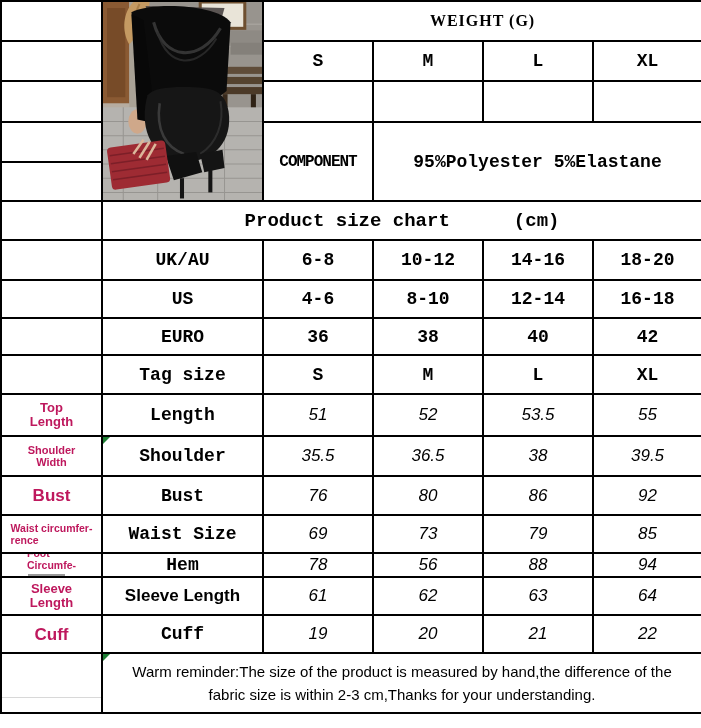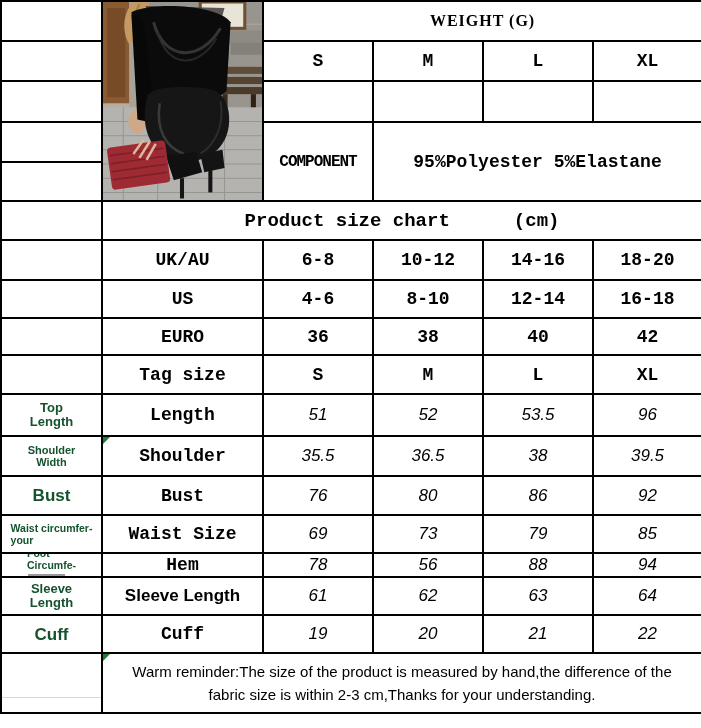--- a/index.html
+++ b/index.html
@@ -27,21 +27,21 @@
   .reminder-cell {
     font-size:15px; color:#343434; white-space:pre-line; line-height:1.55;
     position:relative;
     margin-left:31px;
   }
   
   td.a-side { position:relative; border-left:2px solid #000; }
   .side-box {
     position:absolute; left:7px; right:7px; top:-3px; bottom:-3px; z-index:2;
     background:#fff; display:flex; align-items:center; justify-content:center;
-    white-space:pre-line; color:#14532d; line-height:1.15; text-align:center;
+    white-space:pre-line; color:#be185d; line-height:1.15; text-align:center;
   }
   .s-md { font-size:13px; font-weight:700; }
   .s-sm { font-size:11px; font-weight:700; }
   .s-lg { font-size:17px; font-weight:700; }
   .s-xs { font-size:10.5px; font-weight:600; text-align:left; }
   .foot-underline { position:absolute; left:22%; right:34%; bottom:3px; height:2px; background:#9a9a9a; }
   
   .tri {
     position:absolute; top:0; left:0; width:0; height:0; z-index:3;
     border-top:7px solid #1e7e34; border-right:7px solid transparent;
@@ -206,21 +206,21 @@
 
   <tr style="height:42px">
     <td class="a-side">
             <div class="side-box s-md">Top
 Length</div>
           </td>
     <td class="mono mlabel">Length</td>
     <td class="mval">51</td>
     <td class="mval">52</td>
     <td class="mval">53.5</td>
-    <td class="mval">96</td>
+    <td class="mval">55</td>
   </tr>
   <tr style="height:40px">
     <td class="a-side">
             <div class="side-box s-sm">Shoulder
 Width</div>
           </td>
     <td class="mono mlabel has-tri"><span class="tri"></span><span>Shoulder</span></td>
     <td class="mval">35.5</td>
     <td class="mval">36.5</td>
     <td class="mval">38</td>
@@ -232,21 +232,21 @@
           </td>
     <td class="mono mlabel">Bust</td>
     <td class="mval">76</td>
     <td class="mval">80</td>
     <td class="mval">86</td>
     <td class="mval">92</td>
   </tr>
   <tr style="height:38px">
     <td class="a-side">
             <div class="side-box s-xs">Waist circumfer-
-your</div>
+rence</div>
           </td>
     <td class="mono mlabel">Waist Size</td>
     <td class="mval">69</td>
     <td class="mval">73</td>
     <td class="mval">79</td>
     <td class="mval">85</td>
   </tr>
   <tr style="height:24px">
     <td class="a-side">
             <div class="side-box s-xs"><span>Foot

